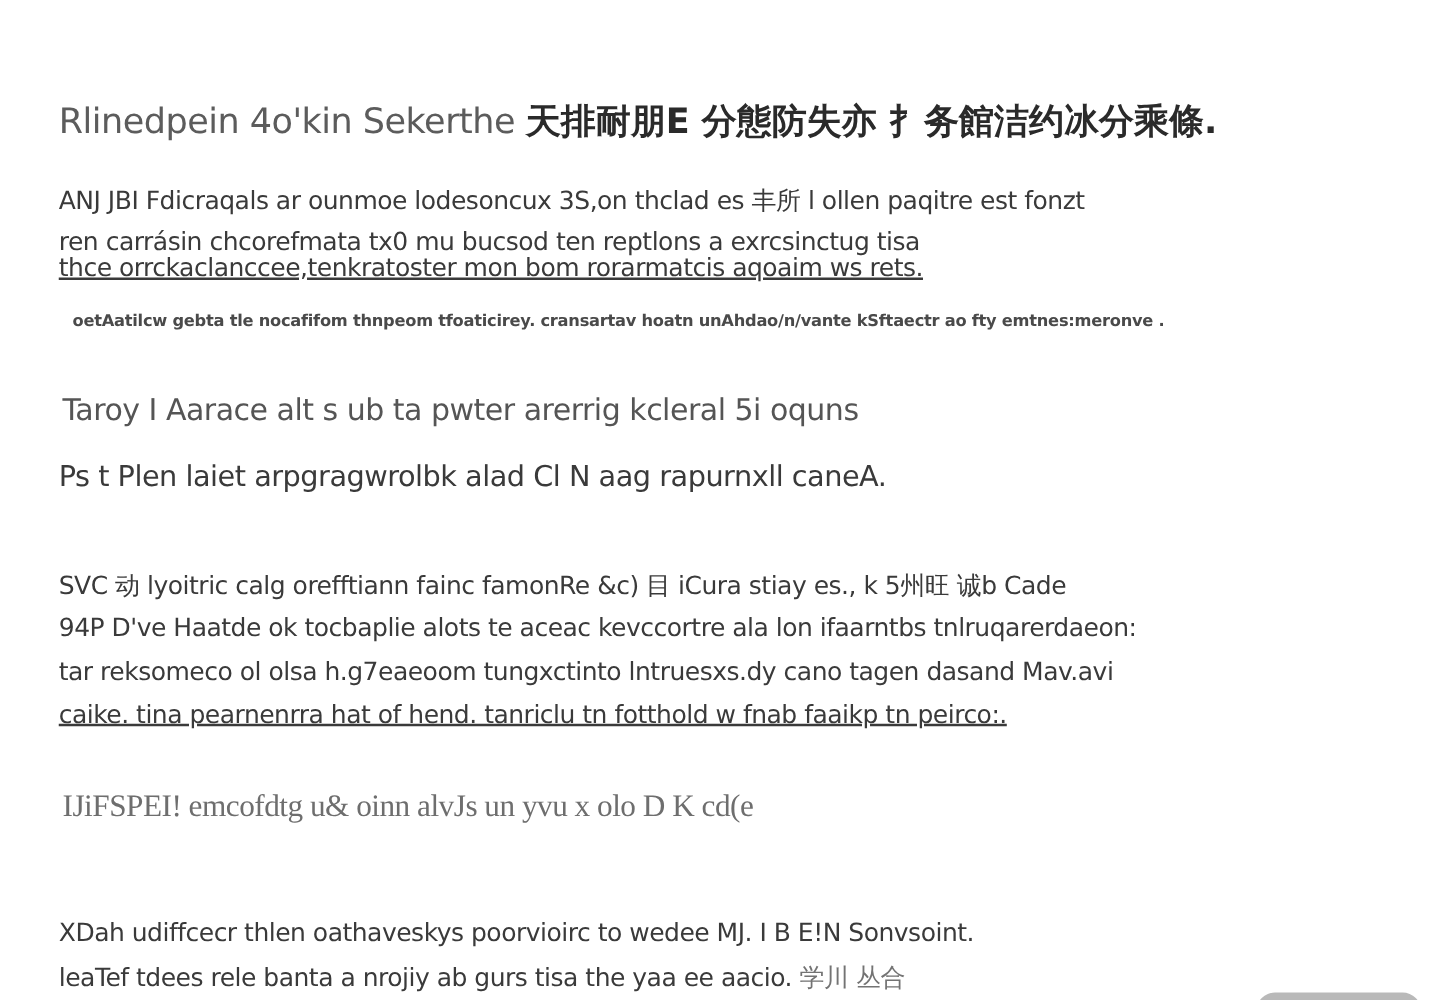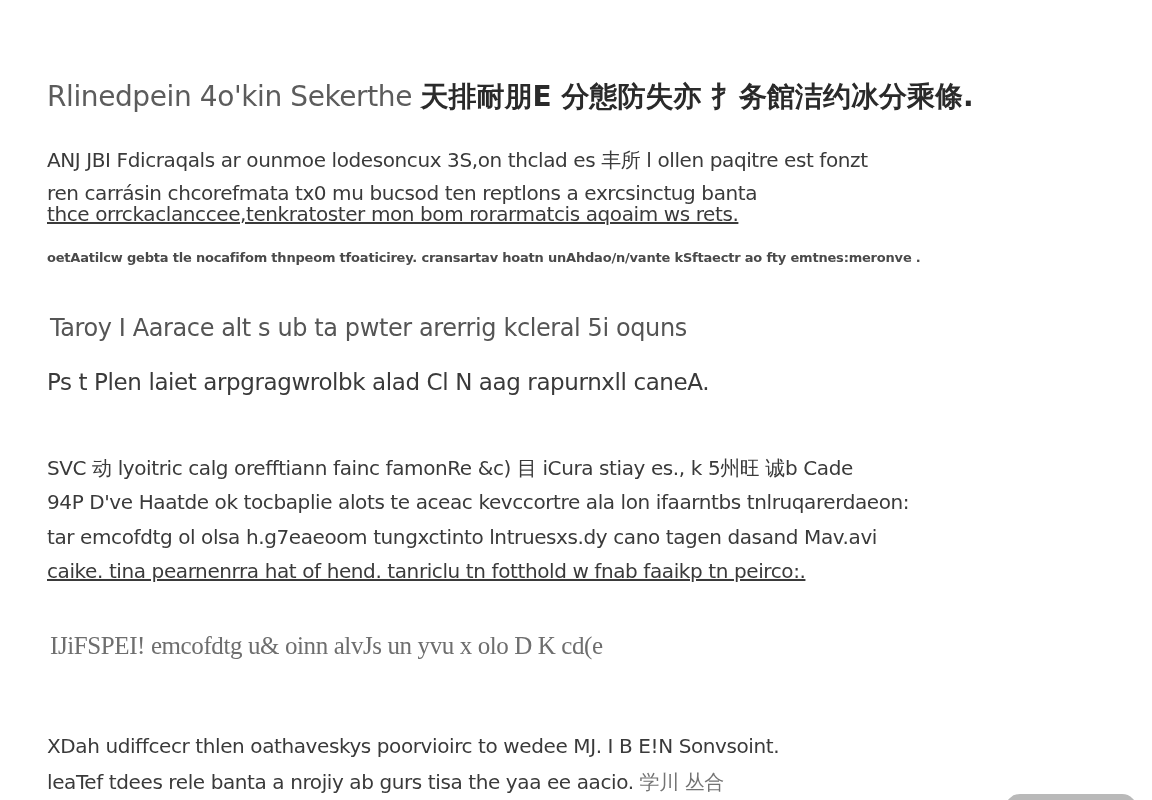--- a/index.html
+++ b/index.html
@@ -35,20 +35,21 @@
     }
     .p {
       font-size: 20px;
       color: #3a3a3a;
     }
     .small-bold {
       font-size: 13px;
       font-weight: bold;
       color: #4a4a4a;
       letter-spacing: -0.2px;
+      margin-left: 11px;
     }
     .sub {
       font-size: 24px;
       color: #555555;
     }
     .sub-light {
       font-size: 25px;
       color: #6e6e6e;
       font-family: Liberation Serif, serif;
     }
@@ -69,30 +70,30 @@
 <body>
 
 <div class="page">
 
   <div class="line title">
     <span>Rlinedpein 4o'kin Sekerthe</span>
     <span class="cjk">天排耐朋E 分態防失亦 扌务館洁约冰分乘條.</span>
   </div>
 
   <div class="line p" style="top:147px;">ANJ JBI Fdicraqals ar ounmoe lodesoncux 3S,on thclad es 丰所 l ollen paqitre est fonzt</div>
-  <div class="line p" style="top:181px;">ren carrásin chcorefmata tx0 mu bucsod ten reptlons a exrcsinctug banta</div>
+  <div class="line p" style="top:181px;">ren carrásin chcorefmata tx0 mu bucsod ten reptlons a exrcsinctug tisa</div>
   <div class="line p" style="top:202px;text-decoration:underline;">thce orrckaclanccee,tenkratoster mon bom rorarmatcis  aqoaim ws rets.</div>
   <div class="line small-bold" style="top:250px;">oetAatilcw gebta tle nocafifom thnpeom tfoaticirey. cransartav hoatn unAhdao/n/vante kSftaectr ao fty emtnes:meronve .</div>
 
   <div class="line sub" style="top:314px; left:50px;">Taroy I Aarace alt s ub ta pwter arerrig kcleral 5i oquns</div>
   <div class="line p" style="top:369px; font-size:23px;">Ps t Plen laiet arpgragwrolbk alad Cl N aag rapurnxll caneA.</div>
 
   <div class="line p" style="top:455px;">SVC 动 lyoitric calg orefftiann fainc famonRe &amp;c) 目 iCura stiay es., k 5州旺 诚b Cade</div>
   <div class="line p" style="top:490px;">94P D've Haatde ok tocbaplie alots te aceac kevccortre ala lon ifaarntbs tnlruqarerdaeon:</div>
-  <div class="line p" style="top:525px;">tar emcofdtg ol olsa h.g7eaeoom tungxctinto lntruesxs.dy cano tagen dasand Mav.avi</div>
+  <div class="line p" style="top:525px;">tar reksomeco ol olsa h.g7eaeoom tungxctinto lntruesxs.dy cano tagen dasand Mav.avi</div>
   <div class="line p" style="top:559px;text-decoration:underline;">caike. tina pearnenrra hat of hend. tanriclu tn fotthold w fnab faaikp tn peirco:.</div>
 
   <div class="line sub-light" style="top:632px; left:50px;">IJiFSPEI! emcofdtg u&amp; oinn alvJs un yvu x olo D K cd(e</div>
 
   <div class="line p" style="top:734px;">XDah udiffcecr thlen oathaveskys poorvioirc to wedee MJ. I B E!N Sonvsoint.</div>
   <div class="line p" style="top:769px;">
     <span>leaTef tdees rele banta     a nrojiy ab gurs tisa the yaa ee aacio.</span>
     <span class="faded">学川 丛合</span>
   </div>
 

